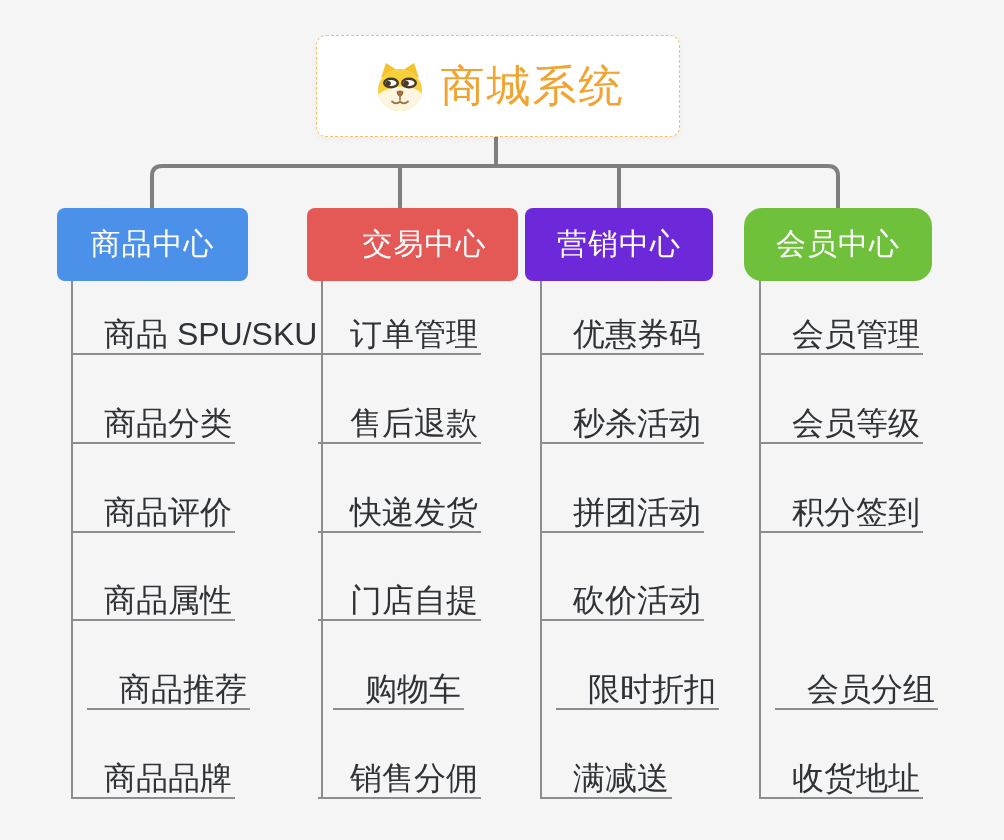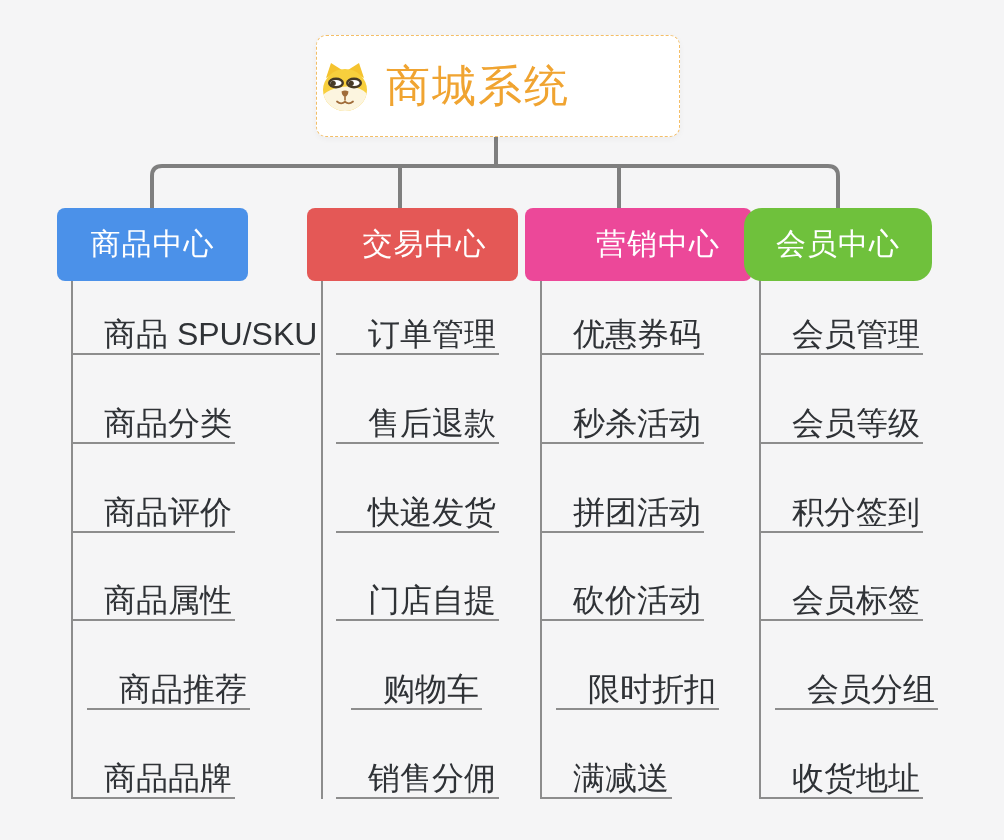--- a/index.html
+++ b/index.html
@@ -22,20 +22,21 @@
   .root-node {
     position: absolute;
     left: 316px; top: 35px;
     width: 364px; height: 102px;
     background: #ffffff;
     border: 1px dashed #f4be66;
     border-radius: 10px;
     box-sizing: border-box;
     display: flex;
     align-items: center;
+    justify-content: center;
     gap: 13px;
     box-shadow: 0 2px 6px rgba(0,0,0,0.04);
   }
   .doge { display: inline-flex; width: 56px; height: 52px; }
   .root-title {
     font-size: 44px;
     letter-spacing: 2px;
     font-weight: 500;
     color: #f0a431;
     white-space: nowrap;
@@ -62,21 +63,21 @@
     box-sizing: border-box;
     padding: 0 3px 2px 32px;
     border-bottom: 2px solid #8d8d8d;
     font-size: 32px;
     line-height: 34px;
     color: #2f3236;
     white-space: nowrap;
   }
   
   .col-0 { left: 72px; }
-  .col-1 { left: 336px; }
+  .col-1 { left: 318px; }
   .col-2 { left: 541px; }
   .col-3 { left: 760px; }
   
   .row-0 { top: 317px; }
   .row-1 { top: 406px; }
   .row-2 { top: 495px; }
   .row-3 { top: 583px; }
   .row-4 { top: 672px; margin-left: 15px; }
   .row-5 { top: 761px; }
 </style>
@@ -118,21 +119,21 @@
         <path d="M24.5 31.5 Q28 29.5 31.5 31.5 Q31 36 28 36.8 Q25 36 24.5 31.5 Z" fill="#a06c3a"></path>
         <path d="M28 36.8 V40" stroke="#a06c3a" stroke-width="1.6" fill="none" stroke-linecap="round"></path>
         <path d="M20 41.5 Q24 45 28 41.8 Q32 45 36 41.5" stroke="#a06c3a" stroke-width="1.8" fill="none" stroke-linecap="round"></path>
       </svg>
     </span>
     <span class="root-title" style="color: rgb(240, 164, 49);">商城系统</span>
   </div>
 
   <div class="branch branch-1" style="background-color: rgb(75, 145, 233);">商品中心</div>
   <div class="branch branch-2" style="background-color: rgb(228, 88, 86);">交易中心</div>
-  <div class="branch branch-3" style="background-color: #ec4899; padding-left: 39px;">营销中心</div>
+  <div class="branch branch-3" style="background-color: #6d28d9;">营销中心</div>
   <div class="branch branch-4" style="background-color: rgb(111, 193, 60); border-radius: 18px;">会员中心</div>
 
   <div class="leaf col-0 row-0">商品 SPU/SKU</div>
   <div class="leaf col-0 row-1">商品分类</div>
   <div class="leaf col-0 row-2">商品评价</div>
   <div class="leaf col-0 row-3">商品属性</div>
   <div class="leaf col-0 row-4">商品推荐</div>
   <div class="leaf col-0 row-5">商品品牌</div>
 
   <div class="leaf col-1 row-0">订单管理</div>
@@ -145,17 +146,16 @@
   <div class="leaf col-2 row-0">优惠券码</div>
   <div class="leaf col-2 row-1">秒杀活动</div>
   <div class="leaf col-2 row-2">拼团活动</div>
   <div class="leaf col-2 row-3">砍价活动</div>
   <div class="leaf col-2 row-4">限时折扣</div>
   <div class="leaf col-2 row-5">满减送</div>
 
   <div class="leaf col-3 row-0">会员管理</div>
   <div class="leaf col-3 row-1">会员等级</div>
   <div class="leaf col-3 row-2">积分签到</div>
-  <div class="leaf col-3 row-3">会员标签</div>
   <div class="leaf col-3 row-4">会员分组</div>
   <div class="leaf col-3 row-5">收货地址</div>
 
 </div>
 
 </body></html>

